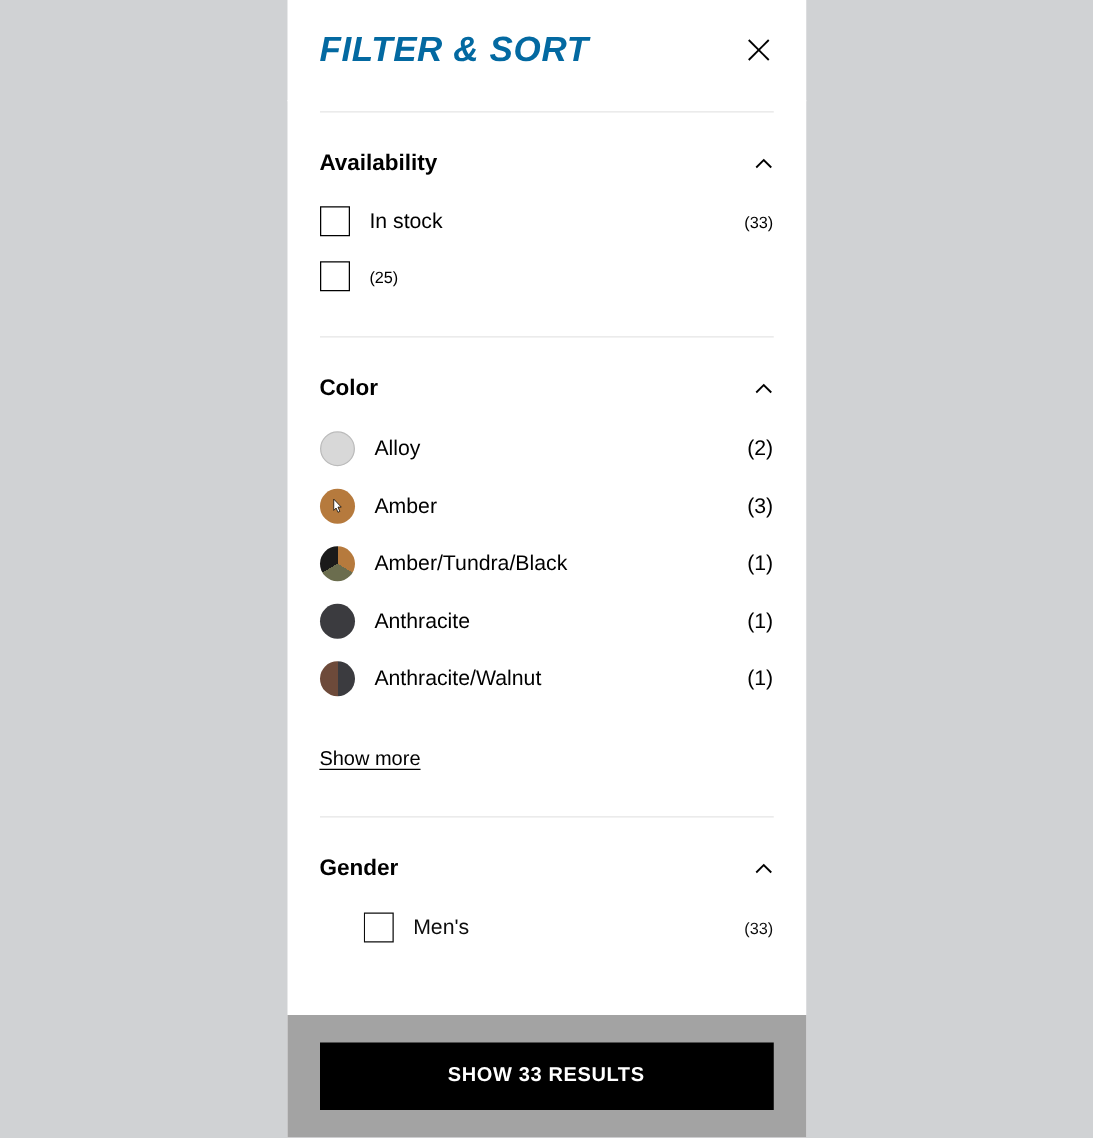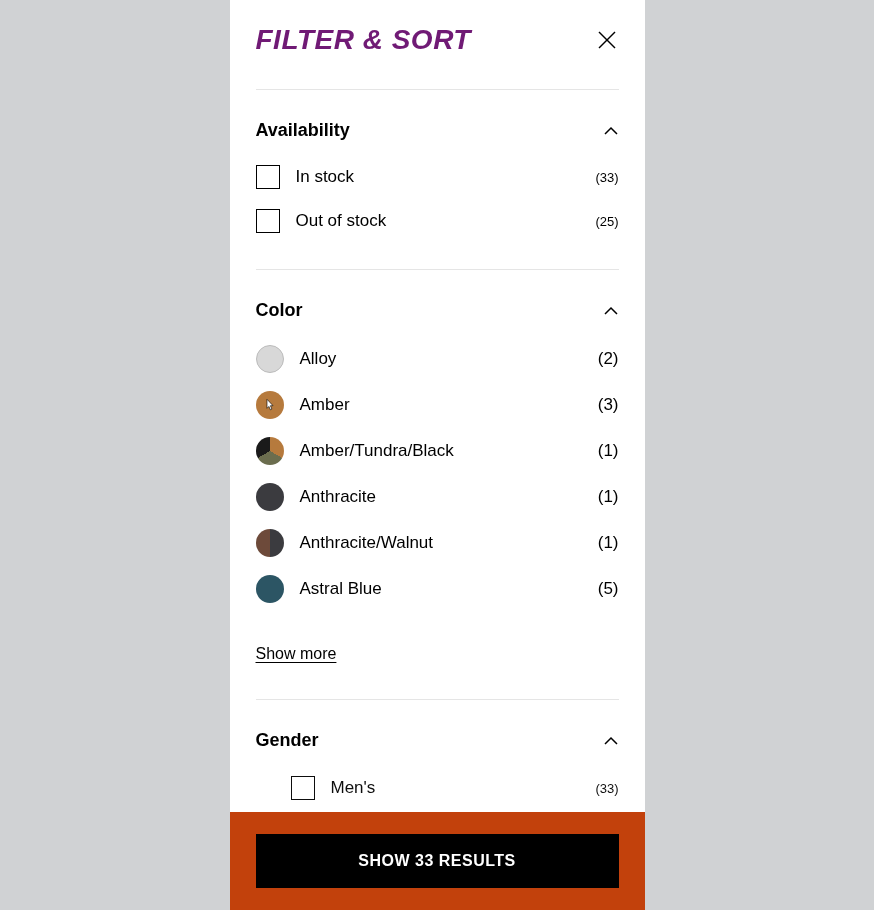--- a/index.html
+++ b/index.html
@@ -29,21 +29,21 @@
       justify-content: space-between;
       align-items: center;
       padding: 24px 26px 24px 26px;
       border-bottom: 1px solid #ffffff;
     }
     .header-title {
       font-size: 28px;
       font-weight: 900;
       font-style: italic;
       letter-spacing: 0.5px;
-      color: #701a75;
+      color: #0369a1;
     }
     .close-btn {
       cursor: pointer;
       width: 24px;
       height: 24px;
     }
     .scroll-area {
       flex: 1;
       overflow-y: auto;
       padding: 0 26px 0 26px;
@@ -153,21 +153,21 @@
       margin-top: 24px;
       font-size: 16px;
       color: #000;
       text-decoration: underline;
       text-underline-offset: 3px;
       cursor: pointer;
       display: inline-block;
     }
     .footer {
       padding: 22px 26px 22px 26px;
-      background: #c2410c;
+      background: #a3a3a3;
     }
     .show-results-btn {
       width: 100%;
       background: #000;
       color: #fff;
       border: none;
       padding: 18px 0;
       font-size: 16px;
       font-weight: 700;
       letter-spacing: 0.5px;
@@ -209,21 +209,20 @@
       </div>
 
       <div class="filter-row">
         <div class="checkbox"></div>
         <div class="filter-label">In stock</div>
         <div class="filter-count">(33)</div>
       </div>
 
       <div class="filter-row">
         <div class="checkbox"></div>
-        <div class="filter-label">Out of stock</div>
         <div class="filter-count">(25)</div>
       </div>
     </div>
 
     <div class="section">
       <div class="section-header">
         <div class="section-title">Color</div>
         <svg class="chevron-up" viewBox="0 0 16 16" fill="none" stroke="#000" stroke-width="1.5">
           <polyline points="2,11 8,5 14,11"></polyline>
         </svg>
@@ -256,25 +255,20 @@
         <div class="color-label">Anthracite</div>
         <div class="color-count">(1)</div>
       </div>
 
       <div class="color-row">
         <div class="color-swatch swatch-anthracite-walnut"></div>
         <div class="color-label">Anthracite/Walnut</div>
         <div class="color-count">(1)</div>
       </div>
 
-      <div class="color-row">
-        <div class="color-swatch swatch-astralblue"></div>
-        <div class="color-label">Astral Blue</div>
-        <div class="color-count">(5)</div>
-      </div>
 
       <div class="show-more">Show more</div>
     </div>
 
     <div class="section no-bottom-border gender-section">
       <div class="section-header">
         <div class="section-title">Gender</div>
         <svg class="chevron-up" viewBox="0 0 16 16" fill="none" stroke="#000" stroke-width="1.5">
           <polyline points="2,11 8,5 14,11"></polyline>
         </svg>

